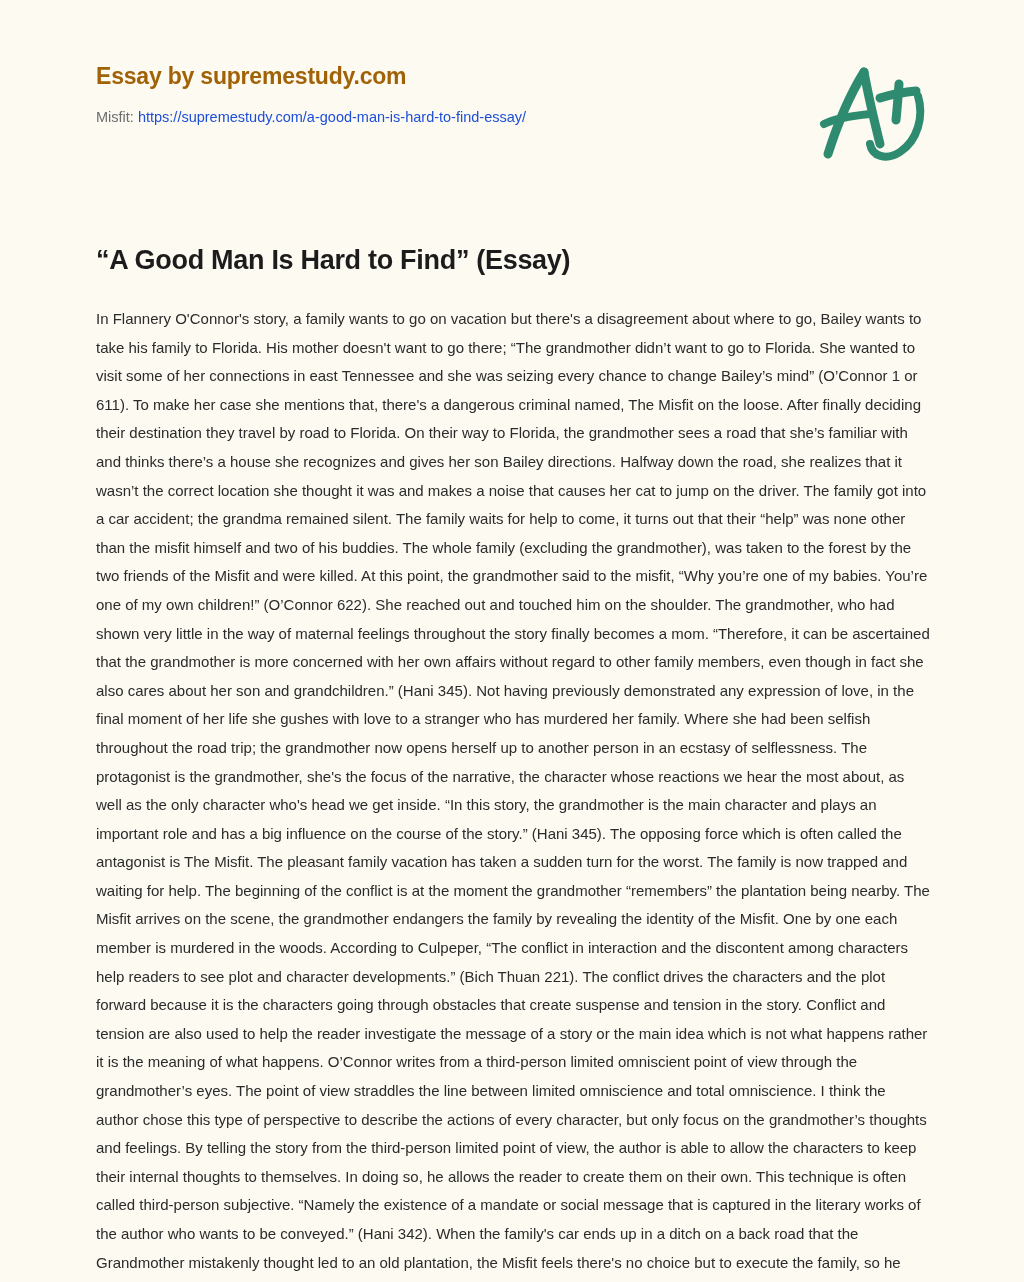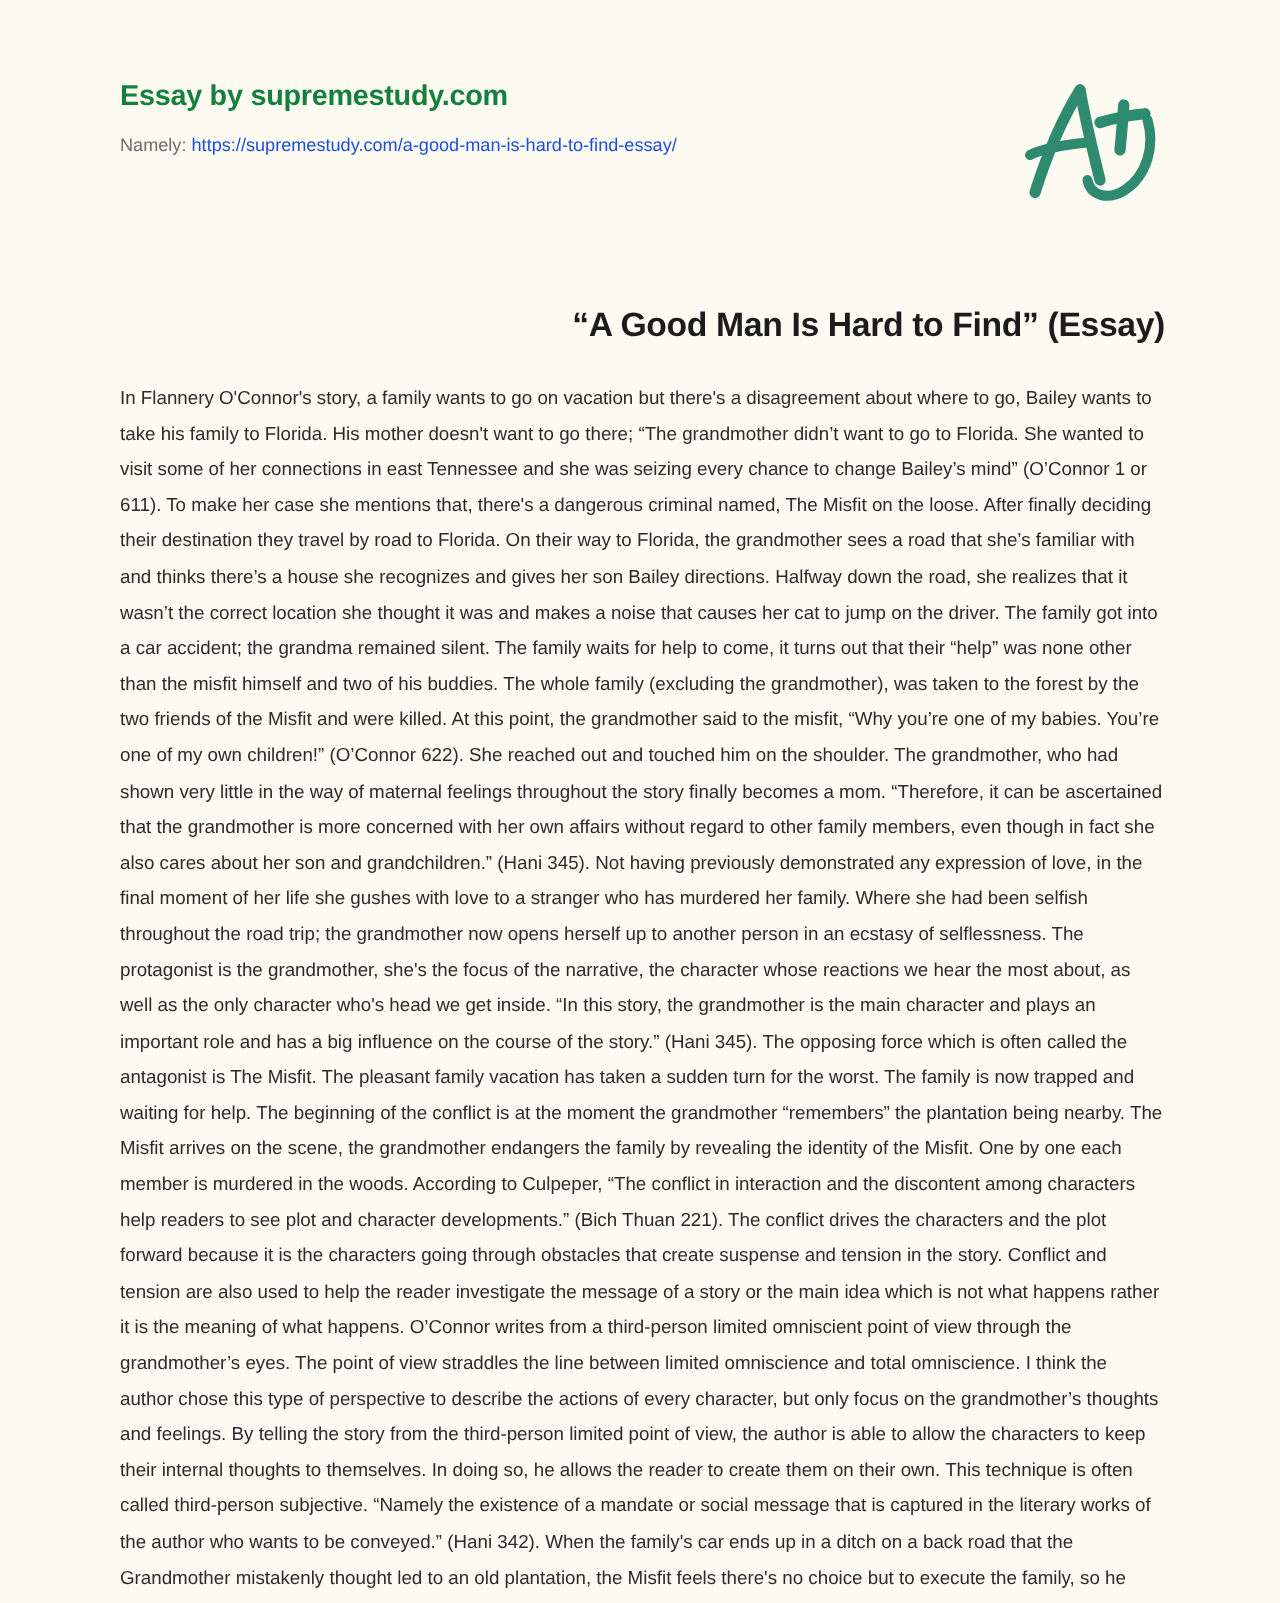--- a/index.html
+++ b/index.html
@@ -33,21 +33,21 @@
   }
   .brand-block {
     position: absolute;
     left: 96px;
     top: 62px;
     width: 700px;
   }
   .brand-title {
     font-size: 23px;
     font-weight: bold;
-    color: #15803d;
+    color: #a16207;
     letter-spacing: -0.2px;
     line-height: 28px;
     margin: 0;
     font-family: "Liberation Sans", sans-serif;
   }
   .source-line {
     margin-top: 17px;
     font-size: 14.5px;
     line-height: 20px;
     color: #6d6d6d;
@@ -84,21 +84,20 @@
     width: 836px;
   }
   .essay-title {
     margin: 0;
     font-size: 27px;
     font-weight: bold;
     line-height: 34px;
     color: #1c1c1c;
     letter-spacing: -0.3px;
     font-family: "Liberation Sans", sans-serif;
-    text-align: right;
   }
   .essay-body {
     margin: 0;
     padding-top: 28px;
     font-size: 15px;
     line-height: 28.6px;
     color: #2b2b2b;
     text-align: left;
     font-family: "Liberation Sans", sans-serif;
     word-spacing: 0px;
@@ -108,21 +107,21 @@
 <body>
 
 <div class="page">
 
   <div class="header">
 
     <div class="brand-block">
       <h1 class="brand-title">Essay by supremestudy.com</h1>
 
       <div class="source-line">
-        <span class="source-label">Namely:</span>
+        <span class="source-label">Misfit:</span>
         <a class="source-url" href="#">https://supremestudy.com/a-good-man-is-hard-to-find-essay/</a>
       </div>
     </div>
 
     <div class="logo-wrap">
       <svg viewBox="0 0 122 108" xmlns="http://www.w3.org/2000/svg" aria-hidden="true">
         <g fill="none" stroke="#2e8b6f" stroke-linecap="round" stroke-linejoin="round">
 
           <path d="M58 14 C 48 30, 34 58, 22 96" stroke-width="9"></path>
 

